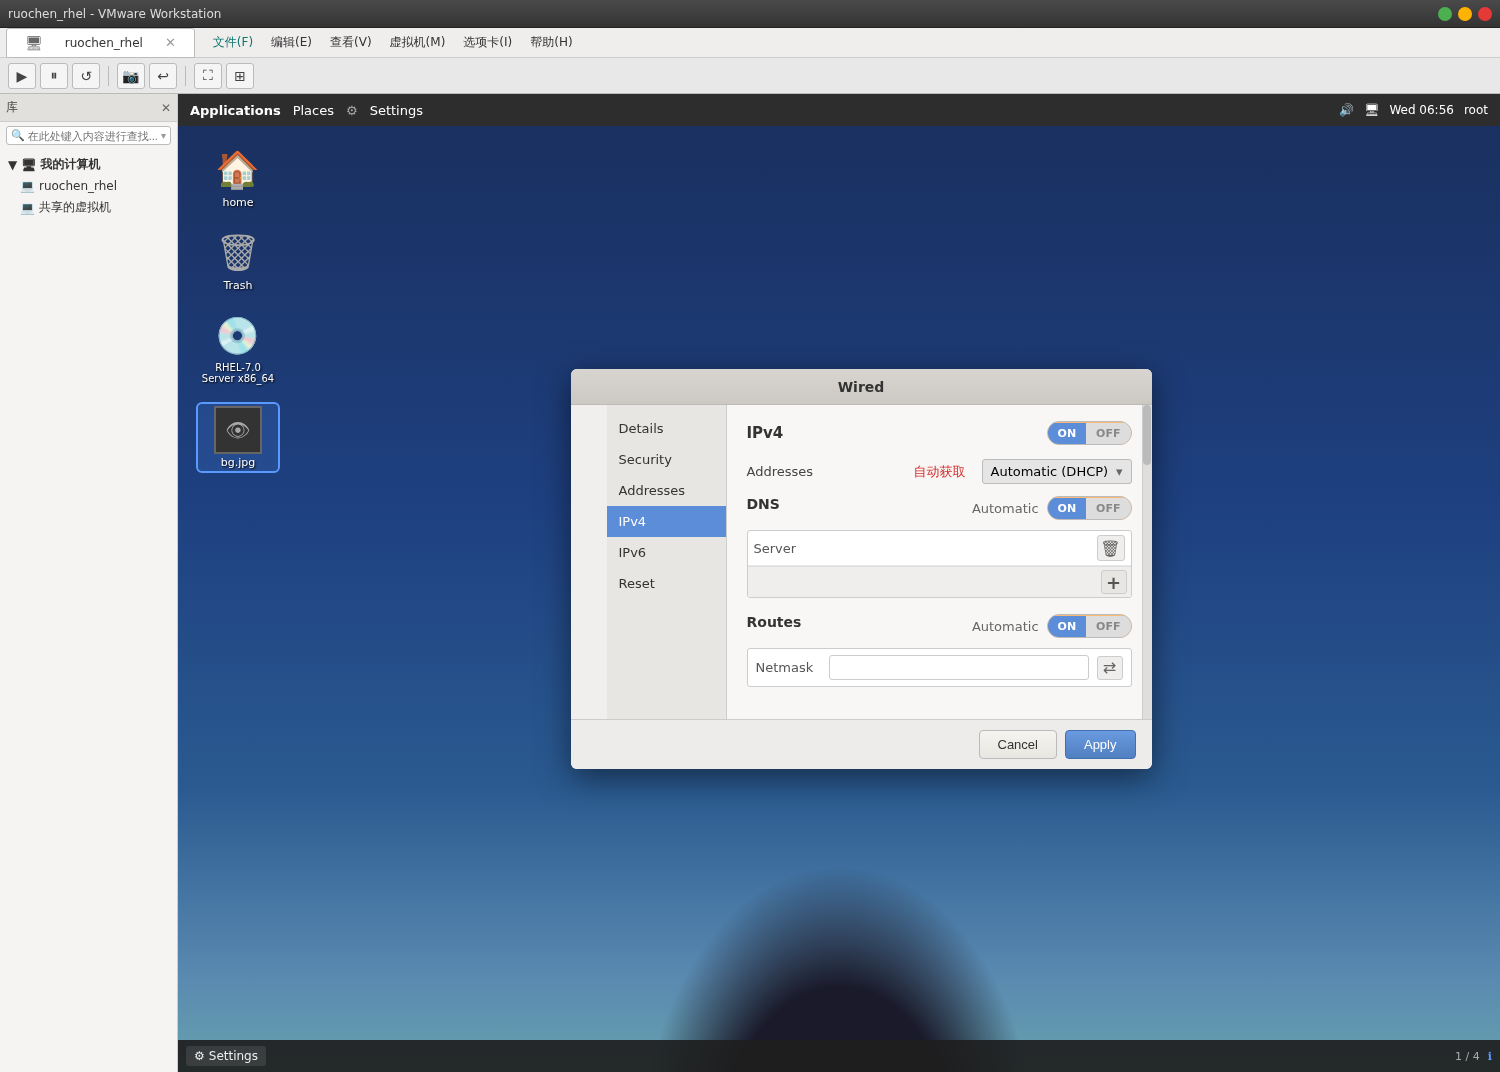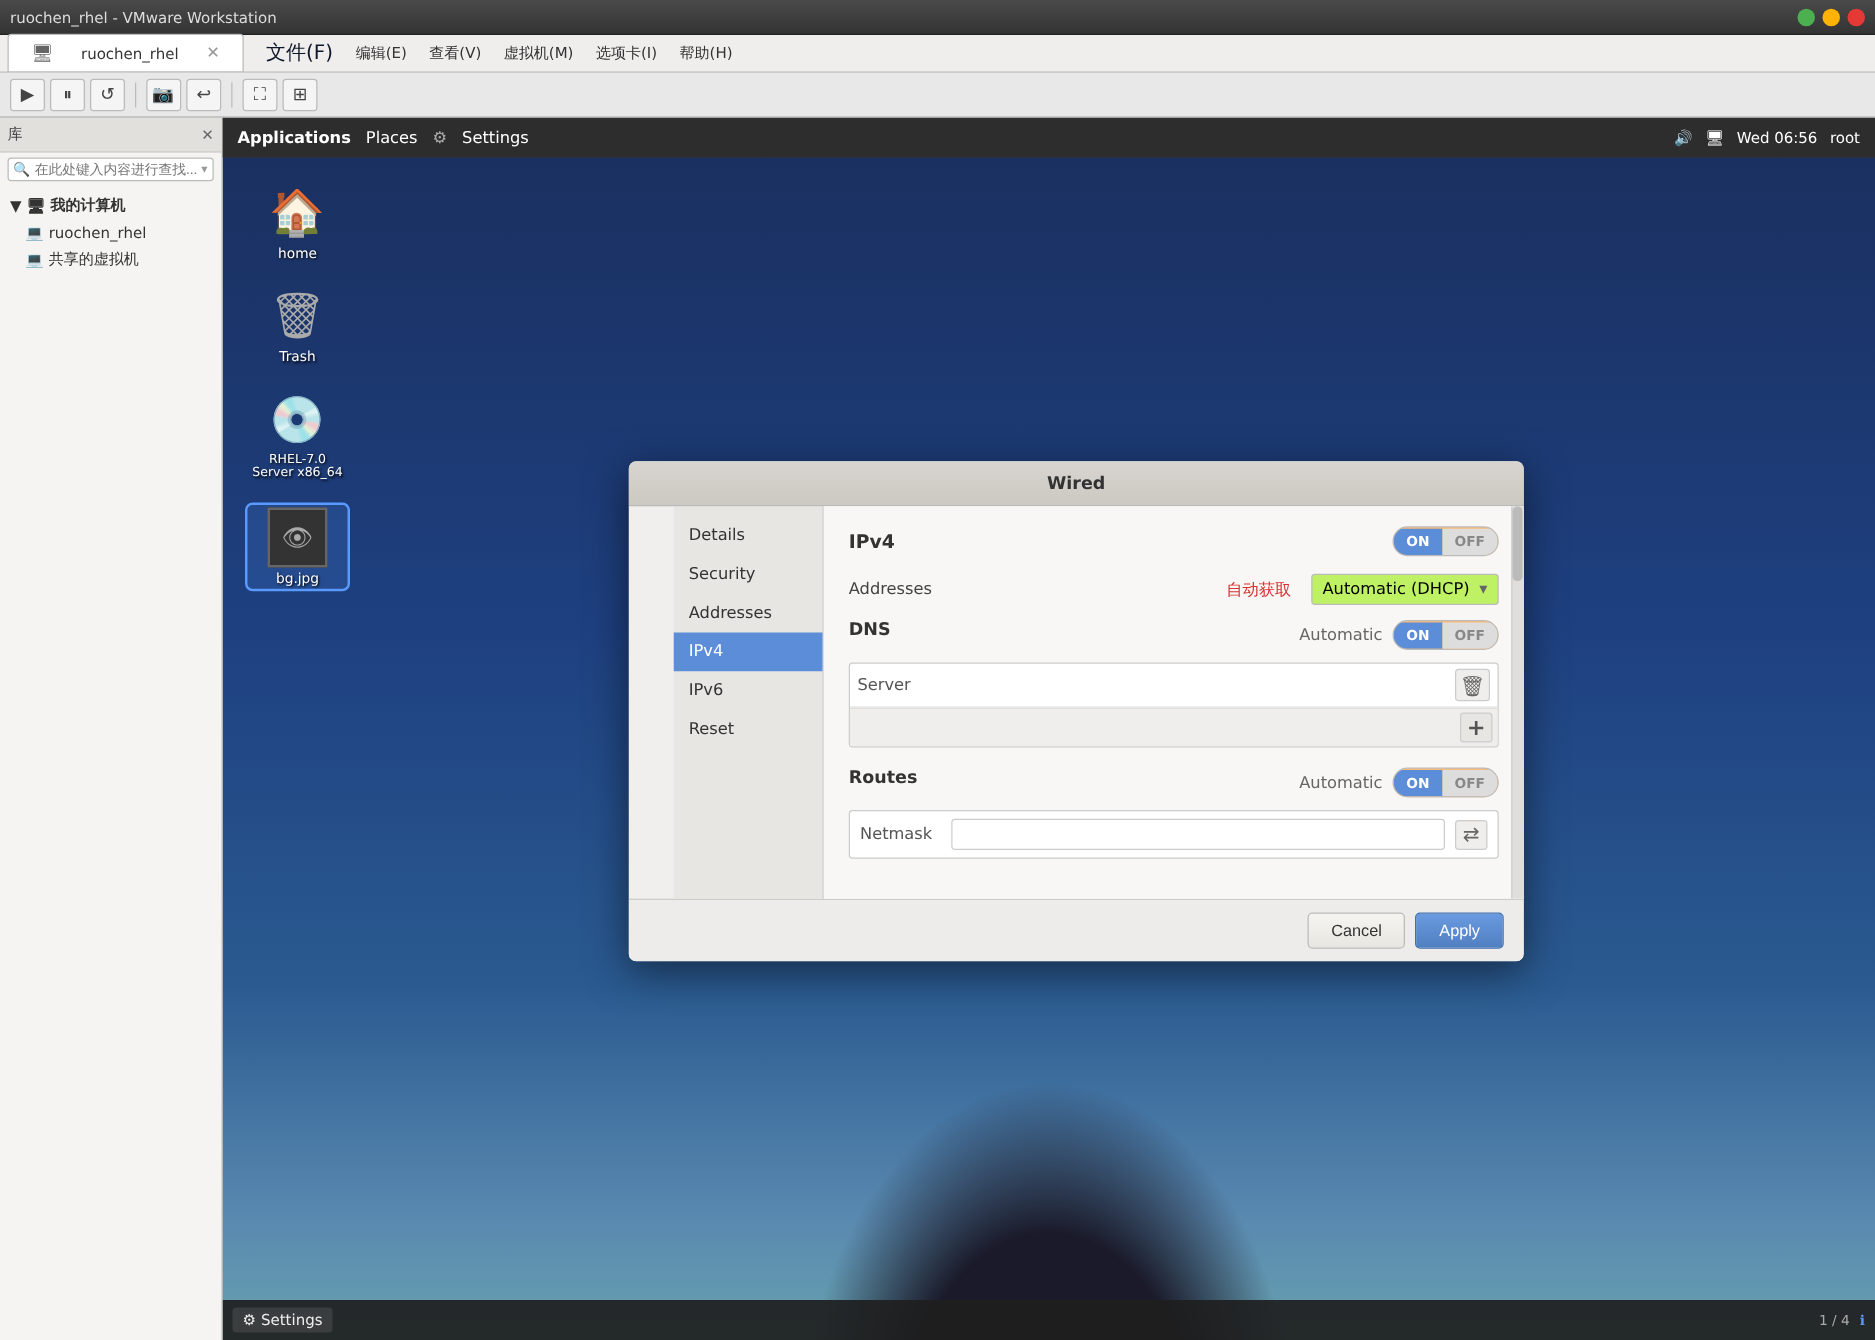--- a/index.html
+++ b/index.html
@@ -198,21 +198,21 @@
     .selected-icon { outline: 2px solid #5a9aff; background: rgba(90,154,255,0.15); border-radius: 4px; padding: 2px; }
 
     
     .dialog-overlay {
       position: absolute;
       top: 0; left: 0; right: 0; bottom: 0;
       display: flex; align-items: center; justify-content: center;
       z-index: 200;
     }
     .dialog {
-      width: 716px;
+      width: 581px;
       background: #f0efee;
       border-radius: 6px;
       box-shadow: 0 8px 32px rgba(0,0,0,0.5);
       overflow: hidden;
       position: relative;
       margin-top: -60px;
       margin-left: 44px;
     }
     .dialog-titlebar {
       height: 36px;
@@ -291,21 +291,21 @@
     
     .field-row {
       display: flex; align-items: center; margin-bottom: 12px; gap: 8px;
     }
     .field-label {
       font-size: 13px; color: #444; width: 80px;
     }
     .field-label-red { color: #d63030; font-size: 13px; flex: 1; text-align: right; margin-right: 8px; }
     .field-dropdown {
       padding: 4px 8px; font-size: 13px;
-      background: #bef264; border: 1px solid #bbb; border-radius: 3px;
+      background: #e5e5e5; border: 1px solid #bbb; border-radius: 3px;
       cursor: pointer; min-width: 150px; display: flex; align-items: center; justify-content: space-between;
     }
 
     
     .section-header {
       font-size: 14px; font-weight: bold; color: #333; margin-bottom: 8px;
     }
     .dns-section { margin-bottom: 16px; }
     .routes-section { margin-bottom: 16px; }
     .auto-toggle-row {
@@ -408,21 +408,21 @@
   </div>
 </div>
 
 <div class="vmware-menubar">
 
   <div style="display:flex;align-items:center;background:#fff;border:1px solid #bbb;border-radius:3px 3px 0 0;padding:3px 10px;font-size:12px;gap:6px;margin-right:8px;">
     <span style="color:#666;font-size:14px;">🖥</span>
     <span style="font-size:12px;color:#333;">ruochen_rhel</span>
     <span style="color:#999;cursor:pointer;font-size:13px;">✕</span>
   </div>
-  <span style="font-size:16px;color:#0f172a;">文件(F)</span>
+  <span style="font-size:12px;color:#0f766e;">文件(F)</span>
   <span style="font-size:12px;color:#333;">编辑(E)</span>
   <span style="font-size:12px;color:#333;">查看(V)</span>
   <span style="font-size:12px;color:#333;">虚拟机(M)</span>
   <span style="font-size:12px;color:#333;">选项卡(I)</span>
   <span style="font-size:12px;color:#333;">帮助(H)</span>
 </div>
 
 <div class="vmware-toolbar">
   <div class="toolbar-btn">▶</div>
   <div class="toolbar-btn">⏸</div>

